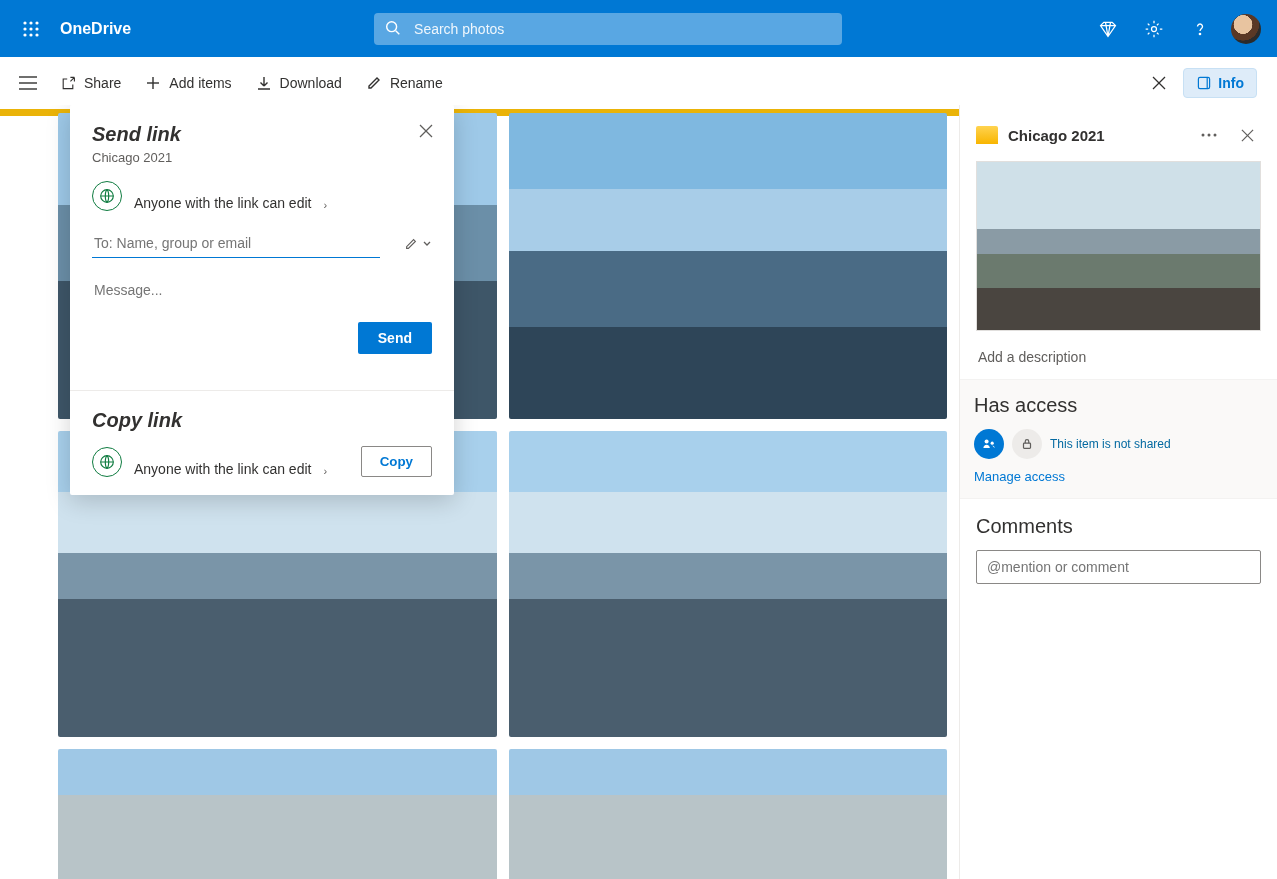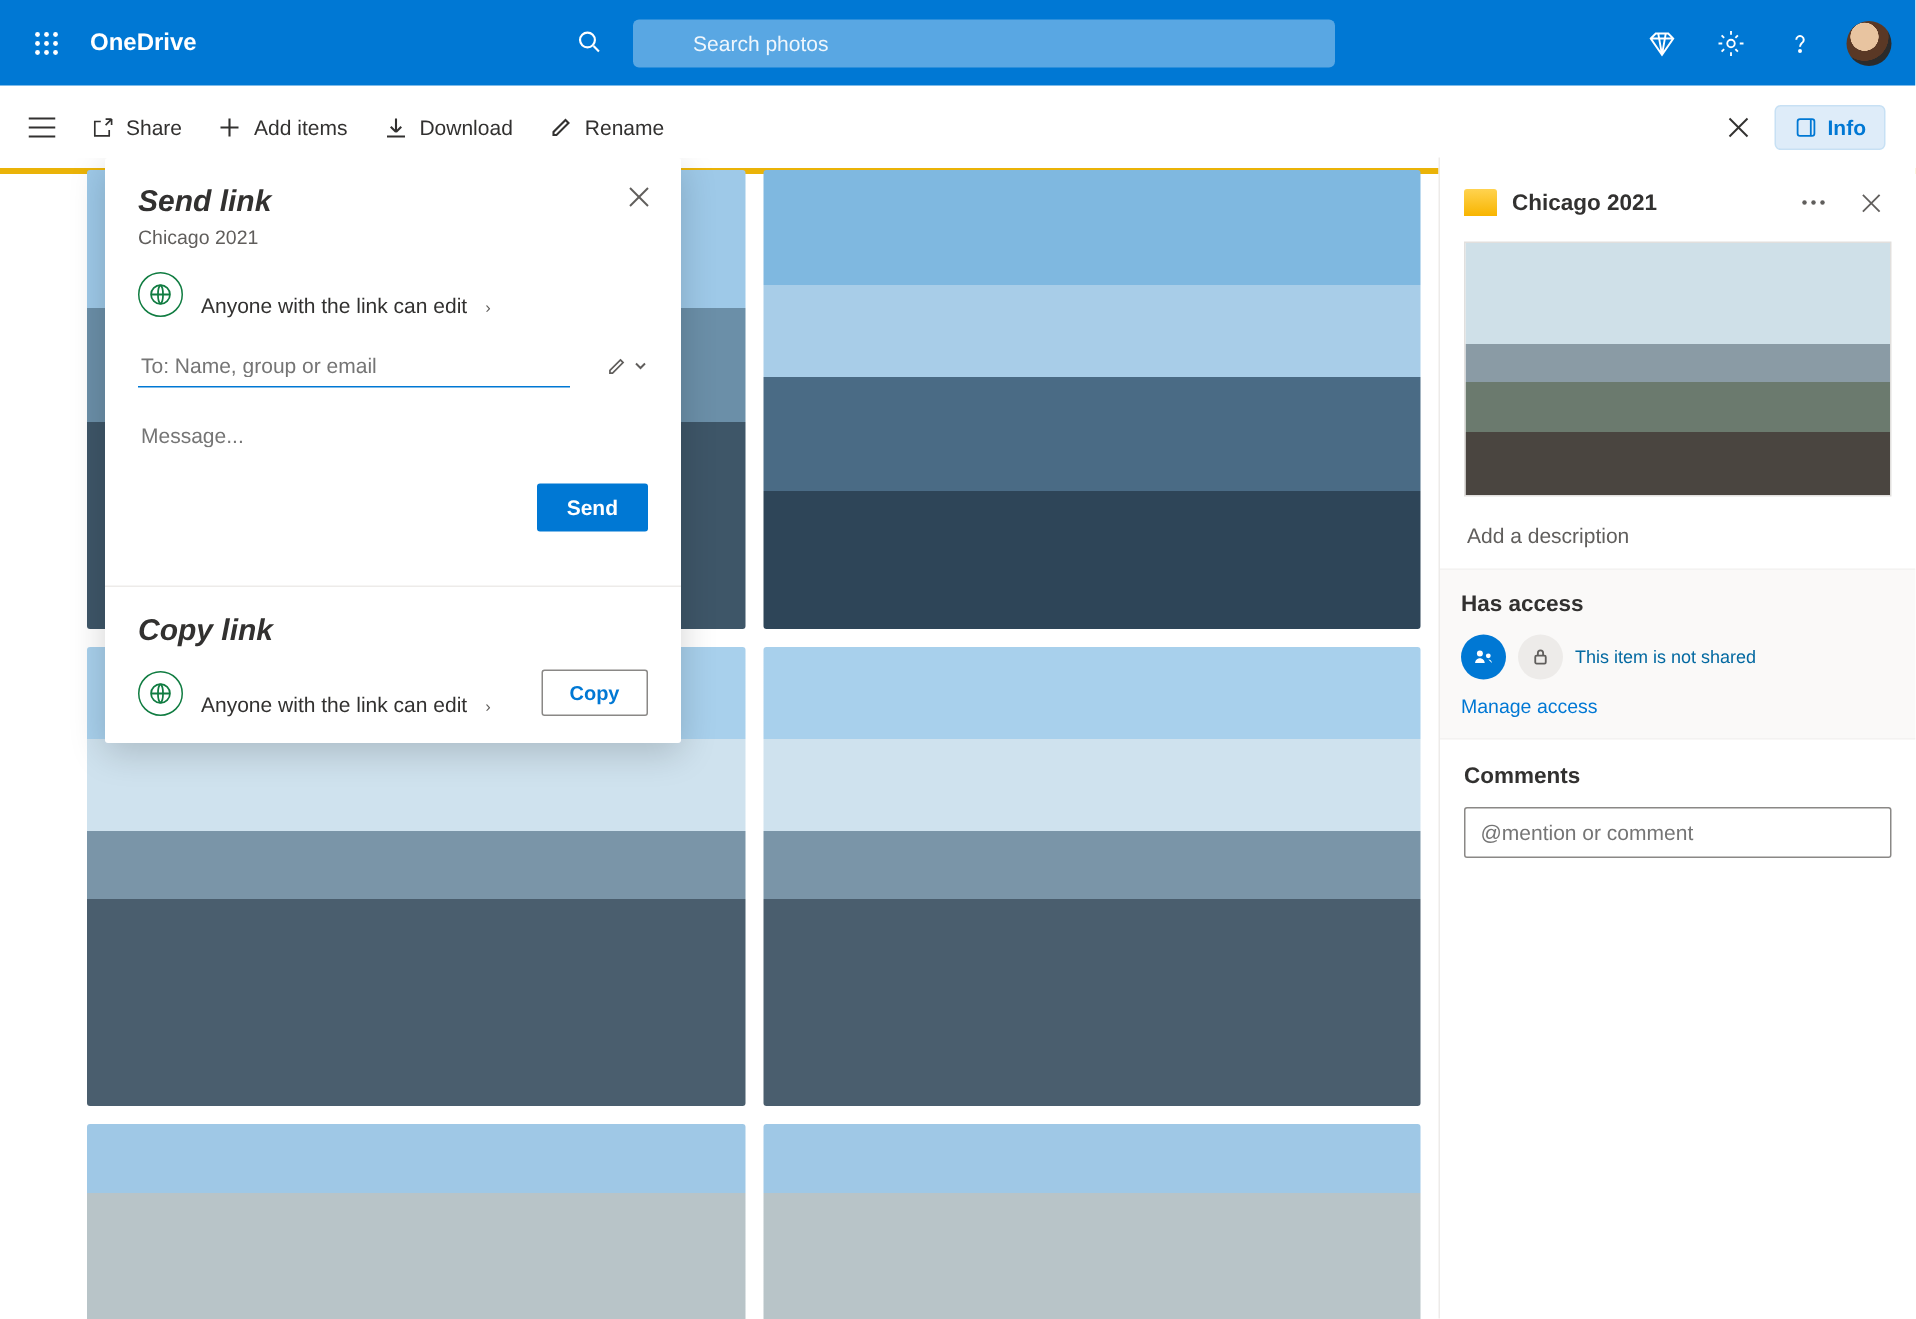--- a/index.html
+++ b/index.html
@@ -3,29 +3,29 @@
 <meta charset="utf-8">
 <style>
 * { box-sizing: border-box; margin: 0; padding: 0; }
 body { font-family: "Segoe UI", -apple-system, sans-serif; font-size: 14px; color: #323130; background: #fff; overflow: hidden; }
 
 
 .header { background: #0078d4; height: 57px; display: flex; align-items: center; padding: 0 8px; color: #fff; }
 .waffle { width: 46px; height: 46px; display:flex; align-items:center; justify-content:center; cursor:pointer; }
 .brand { font-size: 16px; font-weight: 600; margin-left: 6px; margin-right: auto; }
 .search-wrap { flex: 0 0 468px; margin: 0 auto; position: relative; }
-.search-input { width: 100%; height: 32px; border: none; border-radius: 4px; background: rgba(255,255,255,0.35); padding: 0 12px 0 40px; color: #000000; font-size: 14px; margin-left: 48px; }
+.search-input { width: 100%; height: 32px; border: none; border-radius: 4px; background: rgba(255,255,255,0.35); padding: 0 12px 0 40px; color: #000000; font-size: 14px; }
 .search-input::placeholder { color: rgba(255,255,255,0.9); }
 .search-icon-wrap { position:absolute; left:10px; top:6px; color:#fff; }
 .header-right { margin-left: auto; display:flex; align-items:center; }
 .header-icon { width: 46px; height: 46px; display:flex; align-items:center; justify-content:center; cursor:pointer; }
 .avatar { width: 30px; height:30px; border-radius:50%; background: radial-gradient(circle at 40% 35%, #e8c4a0 0 35%, #5a3825 36% 60%, #2b2b2b 61% 100%); }
 
 
-.cmdbar { height: 59px; border-bottom: 4px solid #eab308; display:flex; align-items:center; padding: 0 20px 0 8px; }
+.cmdbar { height: 59px; border-bottom: 7px solid #eab308; display:flex; align-items:center; padding: 0 20px 0 8px; }
 .hamburger { width:40px; height:40px; display:flex; align-items:center; justify-content:center; cursor:pointer; }
 .cmd { display:flex; align-items:center; gap:8px; padding: 0 12px; height:40px; cursor:pointer; color:#323130; }
 .cmd svg { color:#323130; }
 .cmdbar-right { margin-left:auto; display:flex; align-items:center; gap:4px; }
 .close-btn { width:40px; height:40px; display:flex; align-items:center; justify-content:center; cursor:pointer; }
 .info-btn { display:flex; align-items:center; gap:6px; background:#deecf9; border:1px solid #c7e0f4; padding:6px 12px; border-radius:4px; cursor:pointer; color:#0078d4; font-weight:600; }
 
 
 .main { position:absolute; top:105px; left:0; right:0; bottom:0; display:flex; }
 .gallery { flex:1; overflow-y:auto; padding: 8px 12px 8px 58px; position:relative; }
@@ -38,21 +38,21 @@
 
 
 .details { width:318px; border-left:1px solid #edebe9; padding:12px 16px; overflow-y:auto; background:#fff; }
 .det-head { display:flex; align-items:center; gap:10px; padding: 4px 0 12px; }
 .folder-ico { width:22px; height:18px; background:linear-gradient(#ffd350,#f8b500); border-radius:2px 2px 0 0; position:relative; }
 .det-title { font-weight:600; font-size:15px; flex:1; }
 .det-action { width:28px; height:28px; display:flex; align-items:center; justify-content:center; cursor:pointer; color:#605e5c; }
 .det-preview { width:100%; height:170px; border:1px solid #e1dfdd; background: linear-gradient(180deg,#cfe0e8 0 40%,#8a9ba5 40% 55%,#6b7a6e 55% 75%,#4a4540 75% 100%); margin-bottom:12px; }
 .det-desc { color:#605e5c; padding:6px 2px 14px; cursor:text; }
 .section { background:#faf9f8; border:1px solid #f3f2f1; padding:14px; margin:0 -16px 10px -16px; border-left:none; border-right:none; }
-.sec-title { font-weight:700; font-size:15px; margin-bottom:12px; }
+.sec-title { font-weight:400; font-size:20px; margin-bottom:12px; }
 .access-row { display:flex; align-items:center; gap:8px; }
 .acc-badge { width:30px; height:30px; border-radius:50%; display:flex; align-items:center; justify-content:center; }
 .acc-blue { background:#0078d4; color:#fff; }
 .acc-grey { background:#edebe9; color:#605e5c; }
 .acc-text { font-size:12px; color:#0369a1; }
 .manage-link { color:#0078d4; font-size:13px; margin-top:10px; display:inline-block; cursor:pointer; }
 .comment-box { width:100%; border:1px solid #8a8886; border-radius:2px; padding:8px 10px; font-size:14px; color:#605e5c; margin-bottom:12px; }
 .comment-empty { background:#faf9f8; padding:14px; font-size:13px; color:#605e5c; }
 
 

